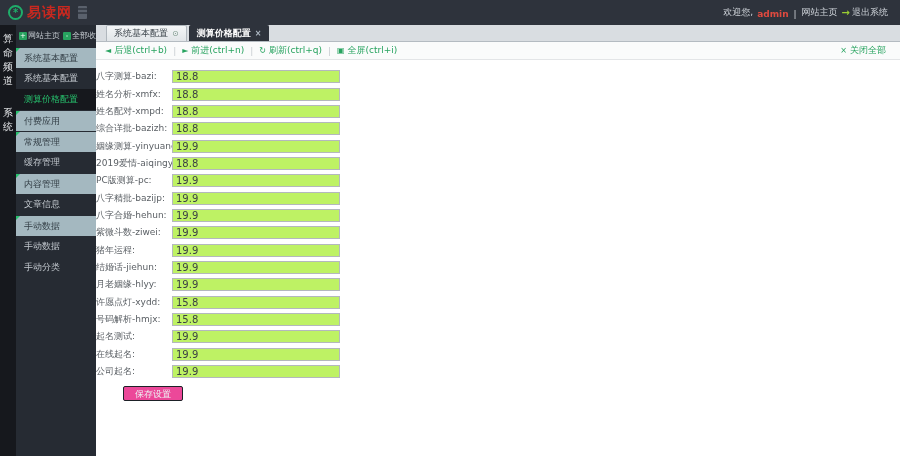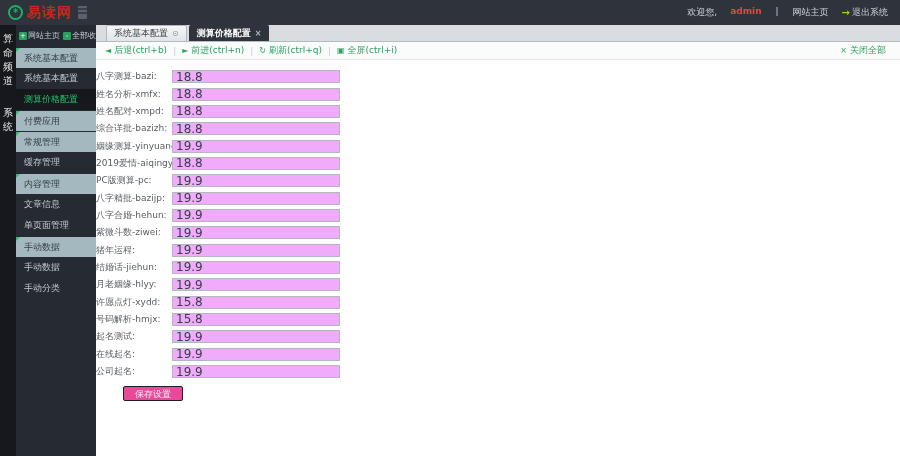--- a/index.html
+++ b/index.html
@@ -6,21 +6,21 @@
   html,body{width:900px;height:456px;overflow:hidden}
   body{font-family:"DejaVu Sans","Liberation Sans",sans-serif;background:#fff}
   .screen{width:900px;height:456px;display:flex;flex-direction:column}
 
   
   .topbar{height:25px;background:#2e333c;display:flex;align-items:center;justify-content:space-between;padding:0 12px 0 8px;flex:none}
   .logo{display:flex;align-items:center;gap:4px}
   .logo-circle{width:15px;height:15px;border:2px solid #1fae6a;border-radius:50%;color:#1fae6a;font-size:10px;line-height:11px;text-align:center;font-weight:bold}
   .logo-text{color:#c9281f;font-size:14px;font-weight:bold;letter-spacing:1px}
   .logo-badge{width:9px;height:13px;margin-left:2px;background:linear-gradient(#5a616c 2px,#3a404a 2px,#3a404a 4px,#5a616c 4px,#5a616c 6px,#3a404a 6px,#3a404a 8px,#5a616c 8px);border-radius:1px}
-  .topbar-right{color:#cdd2d8;font-size:9px;display:flex;align-items:flex-start;gap:13px;white-space:nowrap}
+  .topbar-right{color:#cdd2d8;font-size:9px;display:flex;align-items:flex-end;gap:4px;white-space:nowrap}
   .username{color:#e04a3f;font-weight:bold}
   .tb-sep{color:#cdd2d8;margin:0 1px}
   .logout{display:flex;align-items:center;gap:2px;cursor:pointer;color:#cdd2d8}
   .logout-arrow{color:#9acd32;font-weight:bold;font-size:10px}
 
   
   .layout{display:flex;flex:1;min-height:0}
 
   
   .vstrip{width:16px;background:#16181d;color:#e7e9ec;flex:none;text-align:center;padding-top:7px}
@@ -50,21 +50,21 @@
   .toolbar-links{display:flex;align-items:center}
   .tool-link{color:#27a35f;display:flex;align-items:center;gap:3px;cursor:pointer;white-space:nowrap}
   .tool-icon{font-size:8px}
   .tool-sep{color:#c7ccd1;margin:0 6px}
   .toolbar-right{margin-left:auto;color:#27a35f;display:flex;align-items:center;gap:3px;cursor:pointer;white-space:nowrap}
 
   
   .content{flex:1;padding-top:8px;overflow:hidden}
   .form-row{display:flex;align-items:center;height:17.35px}
   .form-label{width:76px;font-size:9px;color:#5a5f64;flex:none;white-space:nowrap}
-  .form-input{width:168px;height:13px;border:1px solid #b4b8bd;background:#f0abfc;font-size:12px;color:#3a3f44;padding:0 3px;outline:none;font-family:"DejaVu Sans","Liberation Sans",sans-serif}
+  .form-input{width:168px;height:13px;border:1px solid #b4b8bd;background:#bef264;font-size:10px;color:#3a3f44;padding:0 3px;outline:none;font-family:"DejaVu Sans","Liberation Sans",sans-serif}
   .save-btn{margin:6px 0 0 27px;width:60px;height:15px;background:#ec4899;color:#eef1f3;border:1px solid #1d2127;font-size:9px;border-radius:2px;cursor:pointer;font-family:"DejaVu Sans","Liberation Sans",sans-serif;line-height:12px}
 </style>
 </head>
 <body>
 
 <div class="screen">
 
   <div class="topbar">
     <div class="logo">
       <span class="logo-circle">*</span>
@@ -108,21 +108,20 @@
       </div>
       <div class="menu">
           <div class="menu-header">系统基本配置</div>
           <div class="menu-item">系统基本配置</div>
           <div class="menu-item active">测算价格配置</div>
           <div class="menu-header">付费应用</div>
           <div class="menu-header">常规管理</div>
           <div class="menu-item">缓存管理</div>
           <div class="menu-header">内容管理</div>
           <div class="menu-item">文章信息</div>
-          <div class="menu-item">单页面管理</div>
           <div class="menu-header">手动数据</div>
           <div class="menu-item">手动数据</div>
           <div class="menu-item">手动分类</div>
         </div>
     </div>
 
     <div class="main">
       <div class="tabbar">
           <div class="tab">
             <span>系统基本配置</span>

